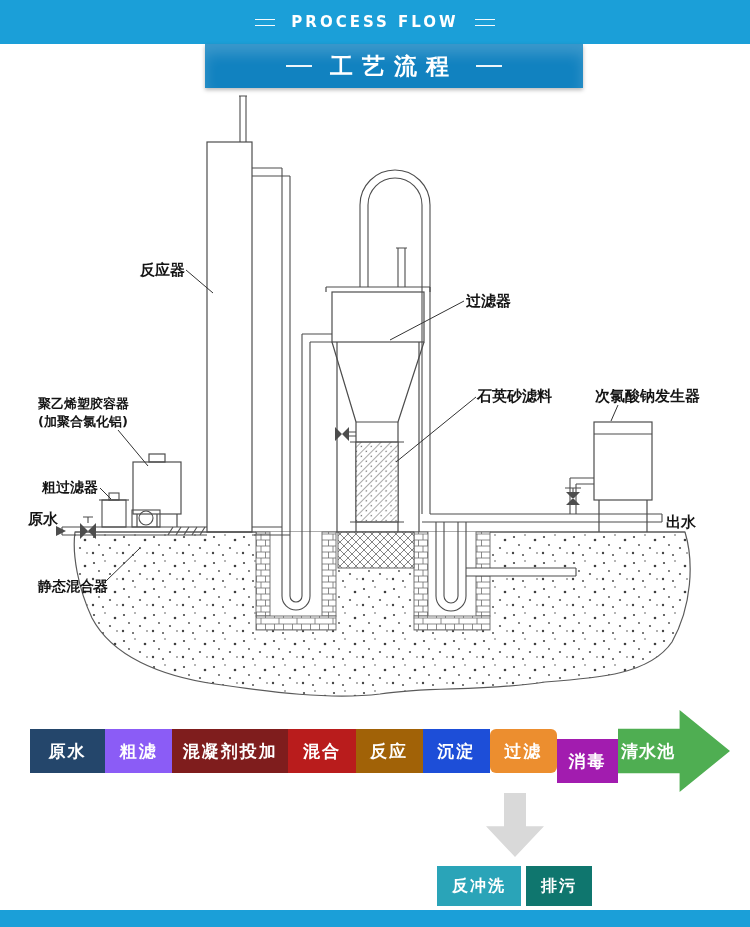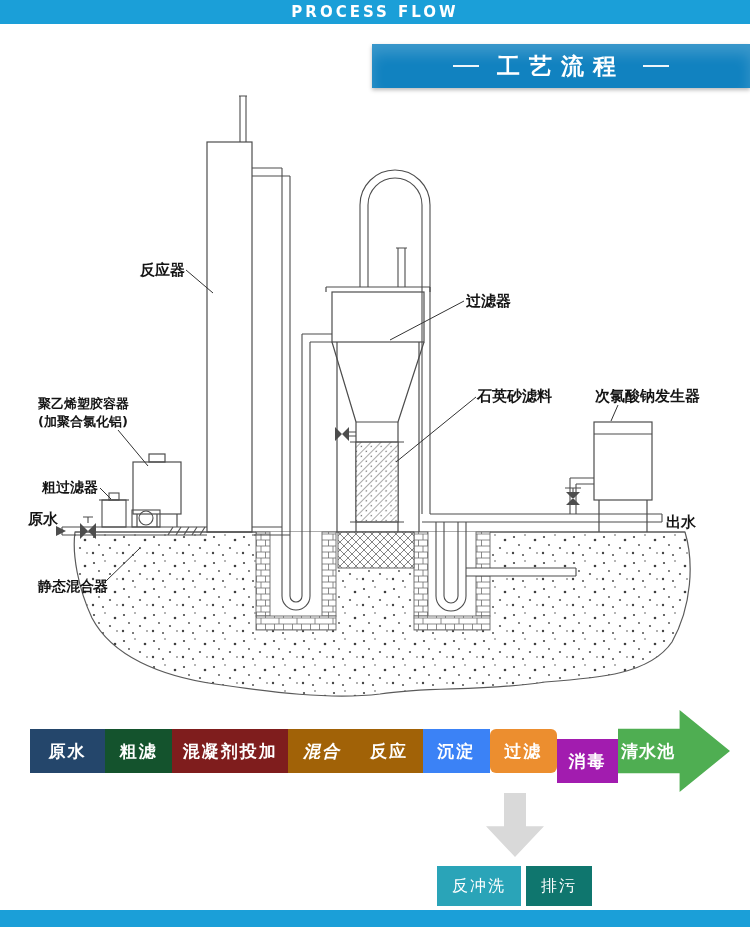--- a/index.html
+++ b/index.html
@@ -5,34 +5,33 @@
   * { box-sizing: border-box; }
   html,body { margin:0; padding:0; background:#fff; }
   .page {
     position:relative; width:750px; height:927px; margin:0 auto;
     background:#fff; overflow:hidden;
     font-family:"DejaVu Sans","Liberation Sans",sans-serif;
   }
 
   
   .topbar {
-    position:absolute; top:0; left:0; right:0; height:24px;
+    position:absolute; top:0; left:0; right:0; height:44px;
     display:flex; align-items:center; justify-content:center; gap:16px;
     color:#fff;
-    flex-direction:column;
   }
   .topbar h1 { margin:0; font-size:15px; font-weight:bold; letter-spacing:3px; }
   .deco {
     width:20px; height:7px;
     border-top:1px solid rgba(255,255,255,.95);
     border-bottom:1px solid rgba(255,255,255,.95);
   }
 
   
-  .ribbon-wrap { position:absolute; top:44px; left:0; right:0; display:flex; justify-content:flex-end;padding-left:38px; }
+  .ribbon-wrap { position:absolute; top:44px; left:0; right:0; display:flex; justify-content:center;padding-left:38px; }
   .ribbon {
     position:relative; width:378px; height:44px;
     display:flex; align-items:center; justify-content:center; gap:18px;
     color:#fff; box-shadow:0 2px 4px rgba(0,0,0,.28), inset 0 10px 14px rgba(255,255,255,.18);
   }
   .ribbon h2 { margin:0; font-size:23px; font-weight:bold; letter-spacing:9px; }
   .rline { width:26px; height:2px; background:rgba(255,255,255,.92); }
   .tail { position:absolute; top:7px; width:26px; height:44px; background:#0b629b; z-index:-1; }
   .tail.left  { left:-15px;  clip-path:polygon(100% 0,0 0,30% 50%,0 100%,100% 100%); }
   .tail.right { right:-15px; clip-path:polygon(0 0,100% 0,70% 50%,100% 100%,0 100%); }
@@ -65,21 +64,21 @@
 
   
   .down-arrow {
     position:absolute; top:793px; left:486px; width:58px; height:64px;
     clip-path:polygon(31% 0,69% 0,69% 52%,100% 52%,50% 100%,0 52%,31% 52%);
   }
   .sub-row { position:absolute; top:866px; left:437px; display:flex; gap:5px; }
   .sub-box {
     height:40px; padding:0 15px;
     display:flex; align-items:center; justify-content:center;
-    color:#fff; font-size:16px; font-weight:normal; letter-spacing:2px; white-space:nowrap;
+    color:#fff; font-size:16px; font-weight:bold; letter-spacing:2px; white-space:nowrap;
   }
 
   
   .bottombar { position:absolute; bottom:0; left:0; right:0; height:17px; }
 </style>
 </head>
 <body>
 
 <div class="page">
 
@@ -252,33 +251,33 @@
       <text class="lbl15" x="28" y="434">原水</text>
       <text class="lbl15" x="666" y="437">出水</text>
       <text class="lbl14" x="38" y="501">静态混合器</text>
     </svg>
   </div>
 
   <div class="flow-row">
     <div class="seg" style="flex-grow: 75; background-color: rgb(36, 70, 107);">
         <span>原水</span>
       </div>
-    <div class="seg" style="flex-grow: 67; background-color: #14532d;">
+    <div class="seg" style="flex-grow: 67; background-color: #8b5cf6;">
         <span>粗滤</span>
       </div>
     <div class="seg" style="flex-grow: 116; background-color: #7f1d1d;">
         <span>混凝剂投加</span>
       </div>
-    <div class="seg" style="flex-grow: 67; background-color: #a16207; font-style: italic;">
+    <div class="seg" style="flex-grow: 67; background-color: #b91c1c;">
         <span>混合</span>
       </div>
     <div class="seg" style="flex-grow: 67; background-color: #a16207;">
         <span>反应</span>
       </div>
-    <div class="seg" style="flex-grow: 67; background-color: #3b82f6;">
+    <div class="seg" style="flex-grow: 67; background-color: #1d4ed8;">
         <span>沉淀</span>
       </div>
     <div class="seg" style="flex-grow: 67; background-color: rgb(236, 142, 47); border-radius: 6px;">
         <span>过滤</span>
       </div>
     <div class="seg" style="flex-grow: 61; background-color: #a21caf; margin-top: 20px;">
         <span>消毒</span>
       </div>
     <div class="arrow-seg" style="background-color: rgb(79, 174, 82);">
         <span>清水池</span>

